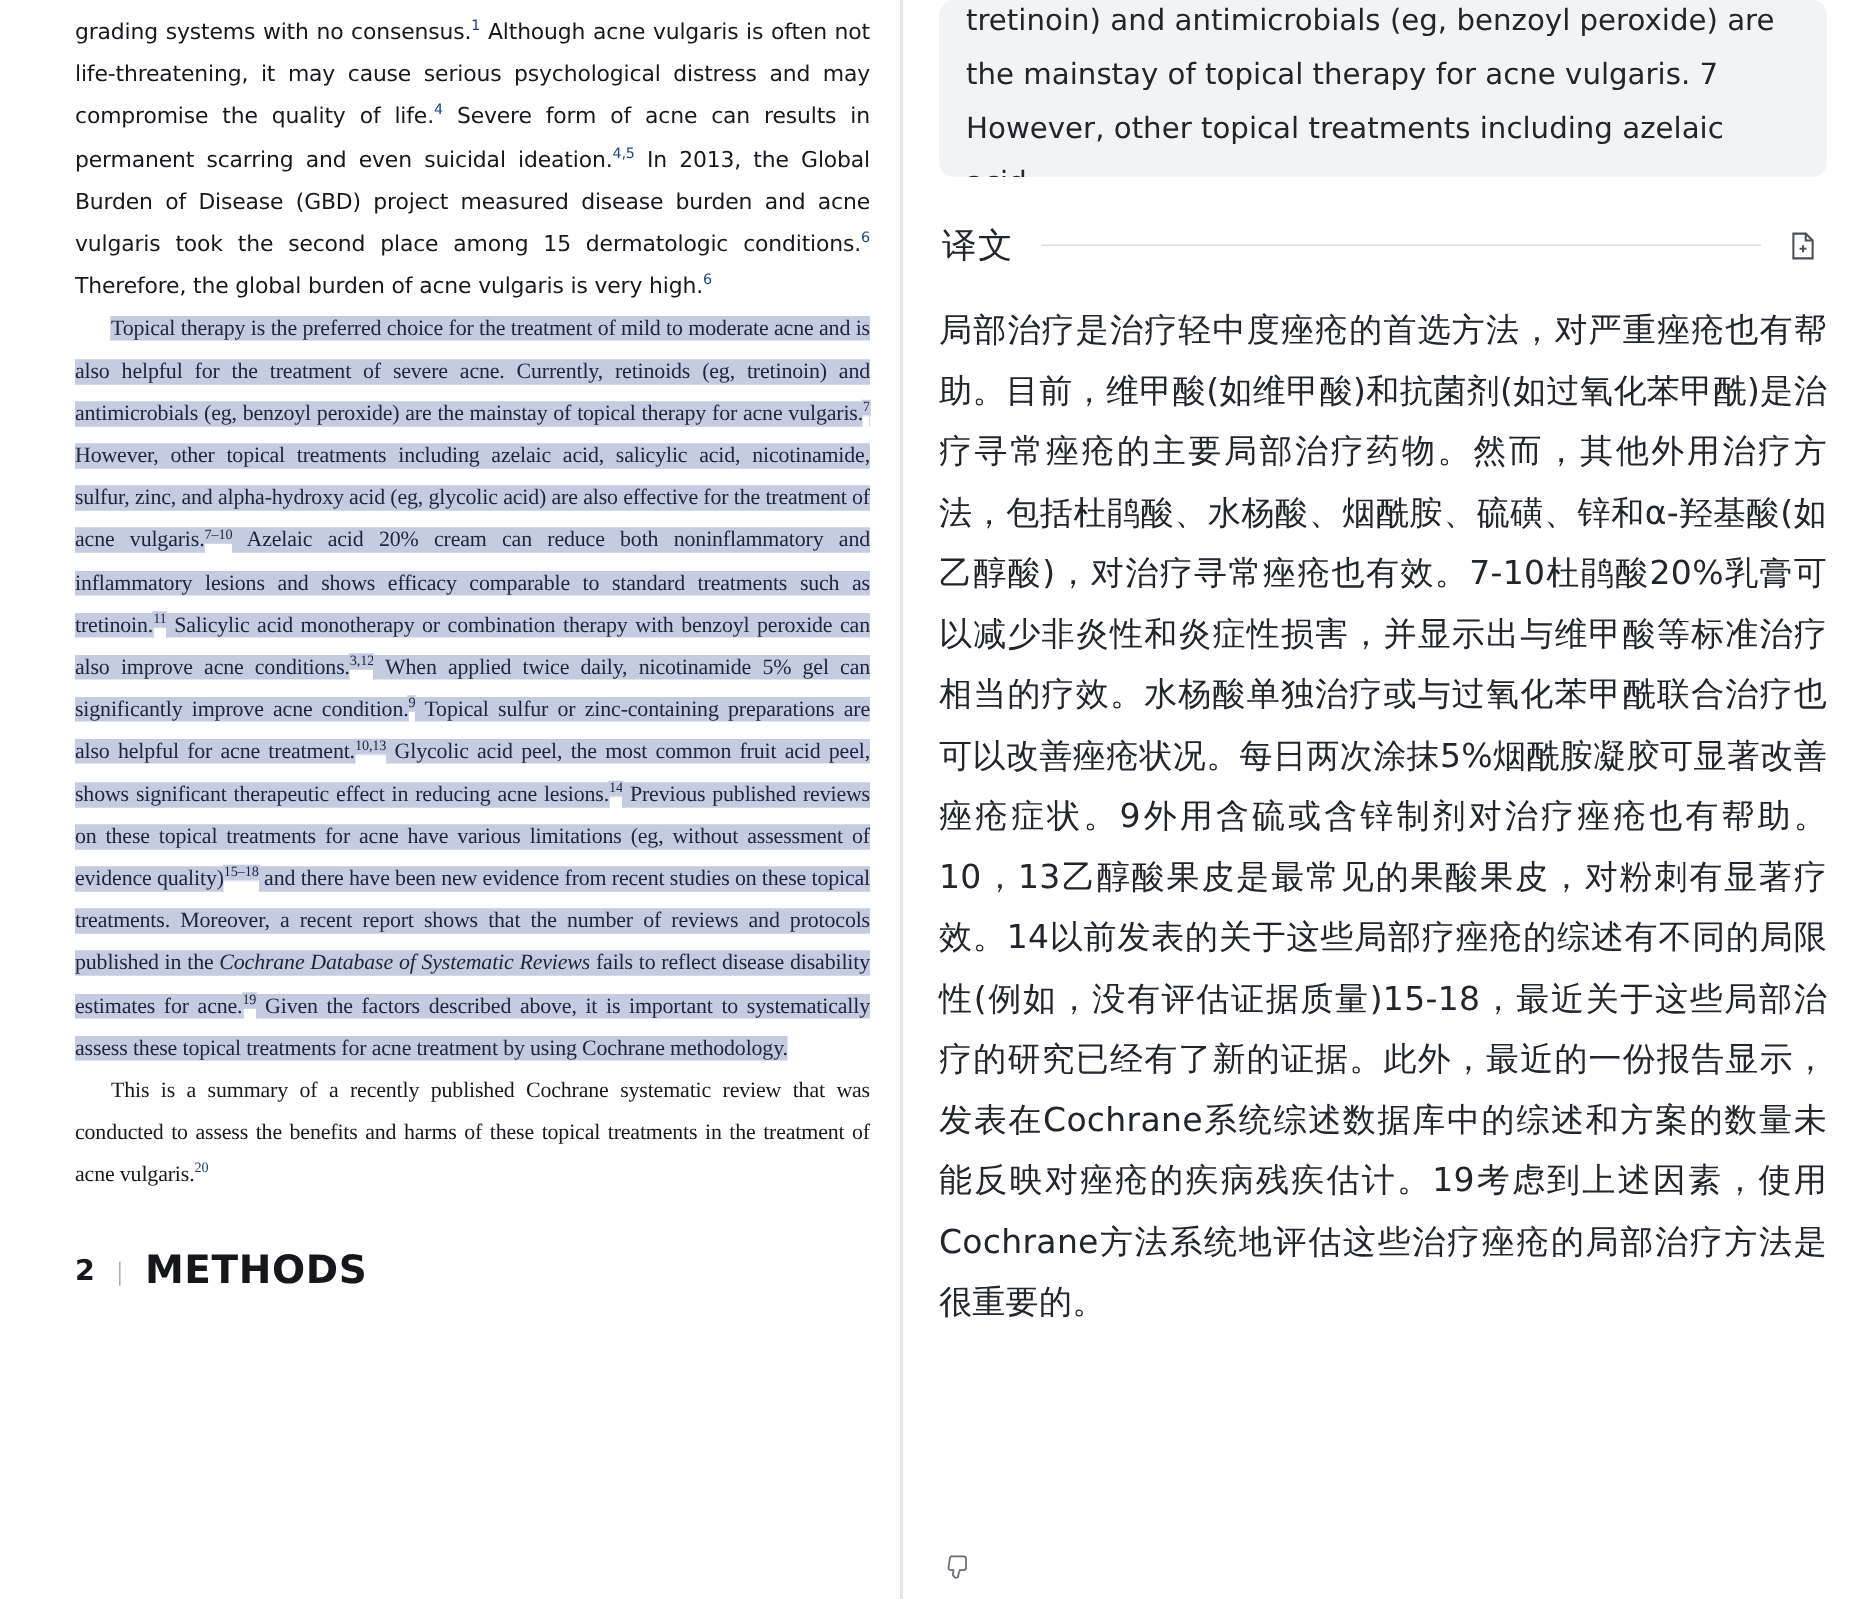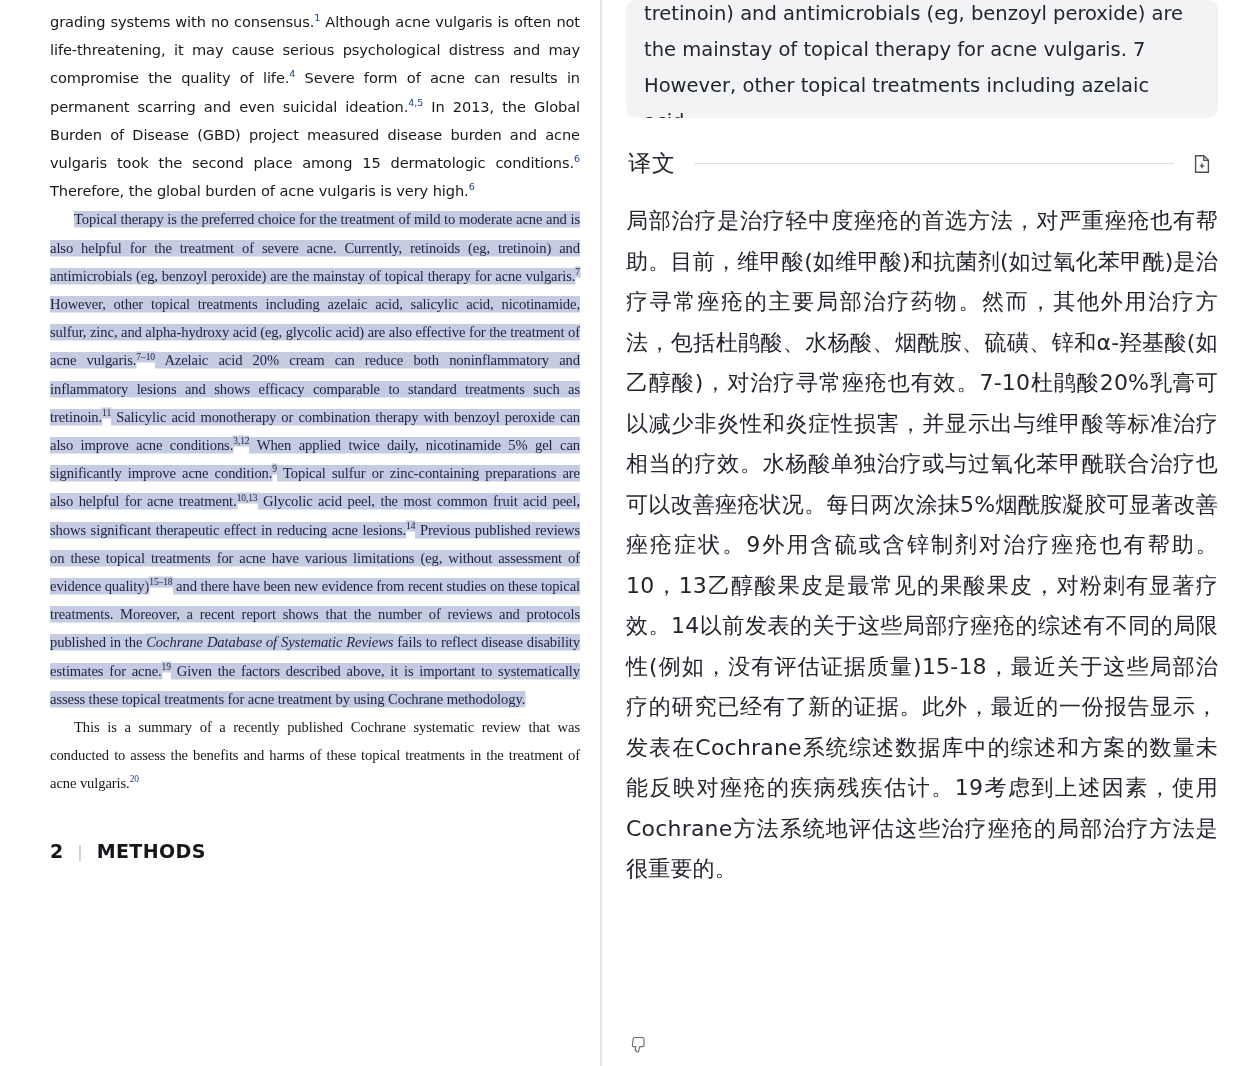--- a/index.html
+++ b/index.html
@@ -79,21 +79,21 @@
     font-size: 19px;
     font-weight: 700;
     color: #15171b;
   }
   .page-footer .divider {
     color: #8b8f98;
     font-size: 16px;
     font-weight: 300;
   }
   .page-footer .section {
-    font-size: 19px;
+    font-size: 26px;
     font-weight: 700;
     letter-spacing: 0.4px;
     color: #15171b;
   }
 
   
   .pane-divider {
     width: 2px;
     height: 1066px;
     background: #e3e5e9;

